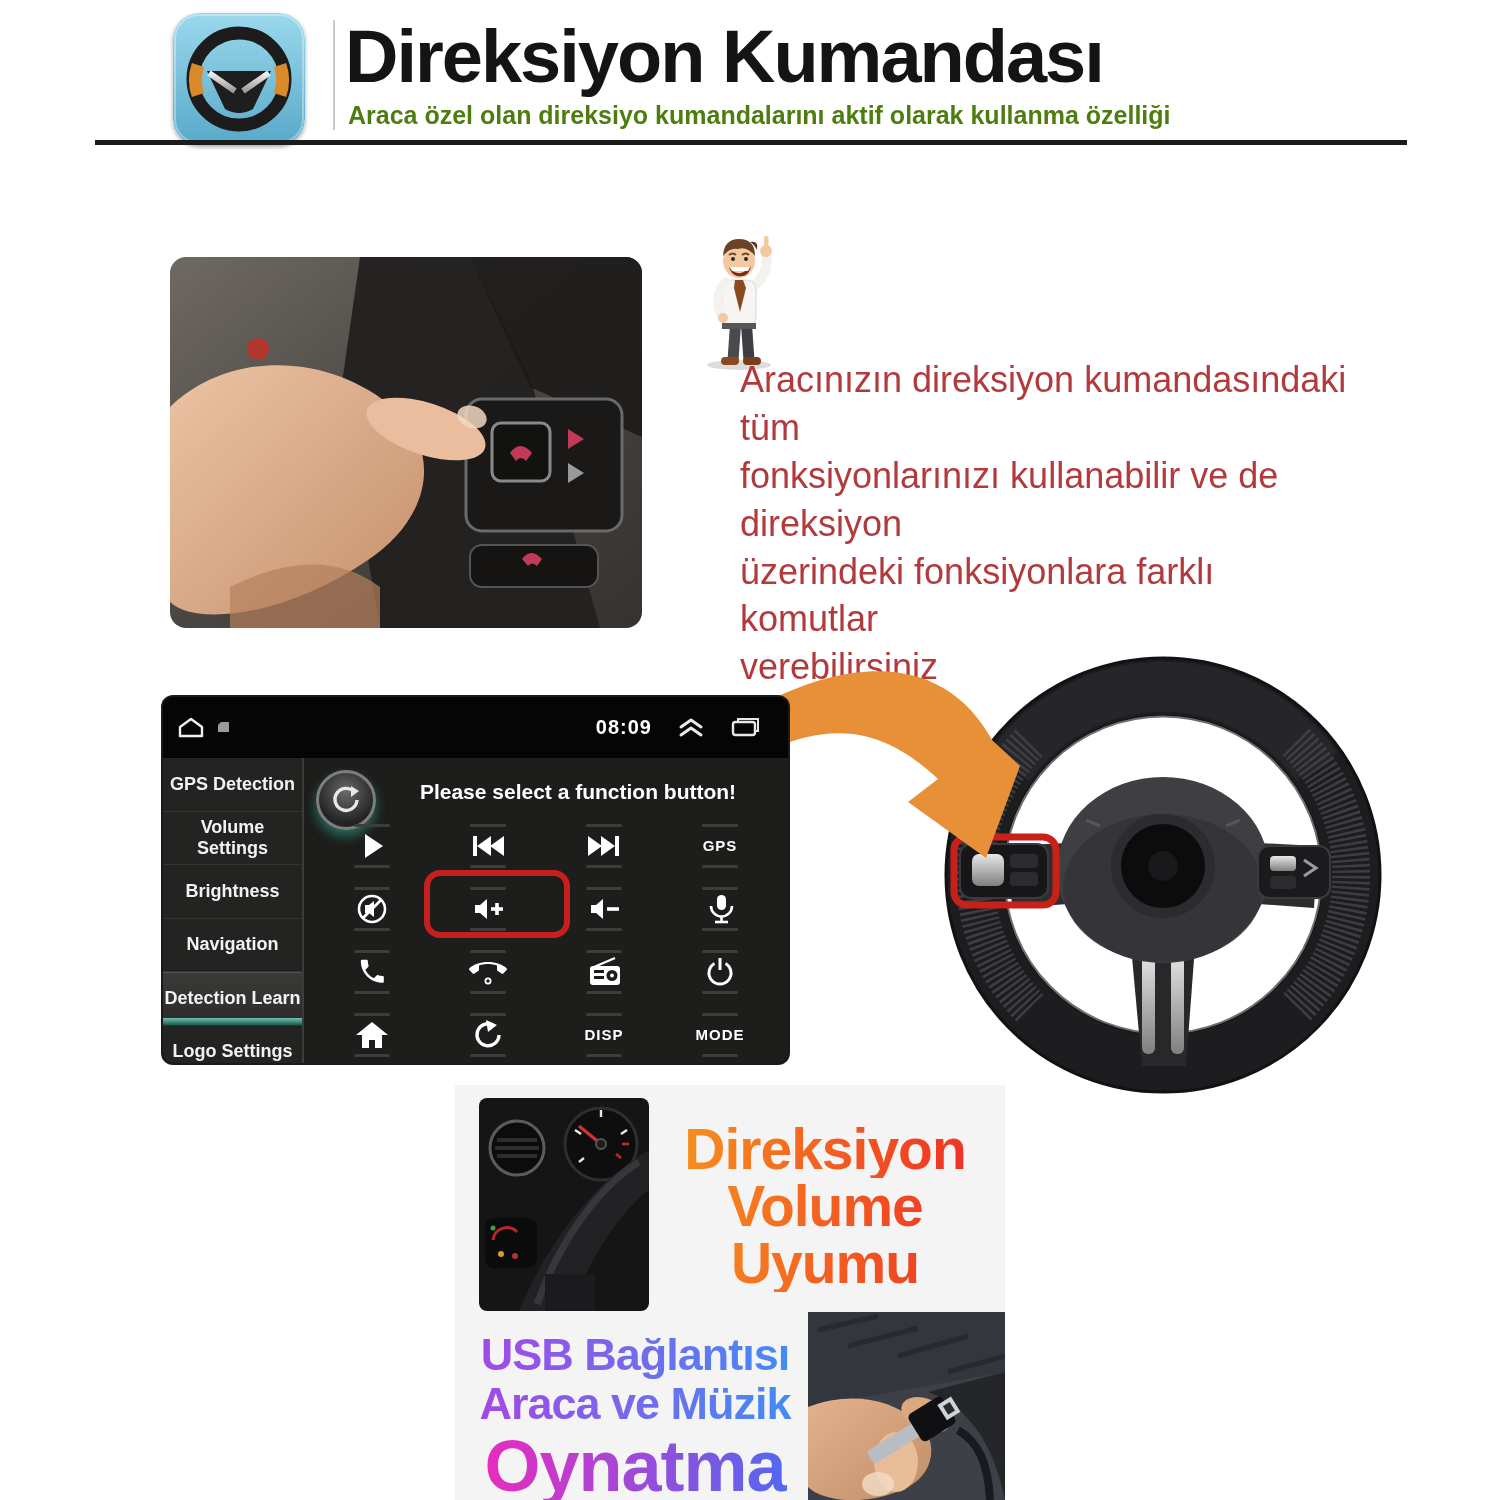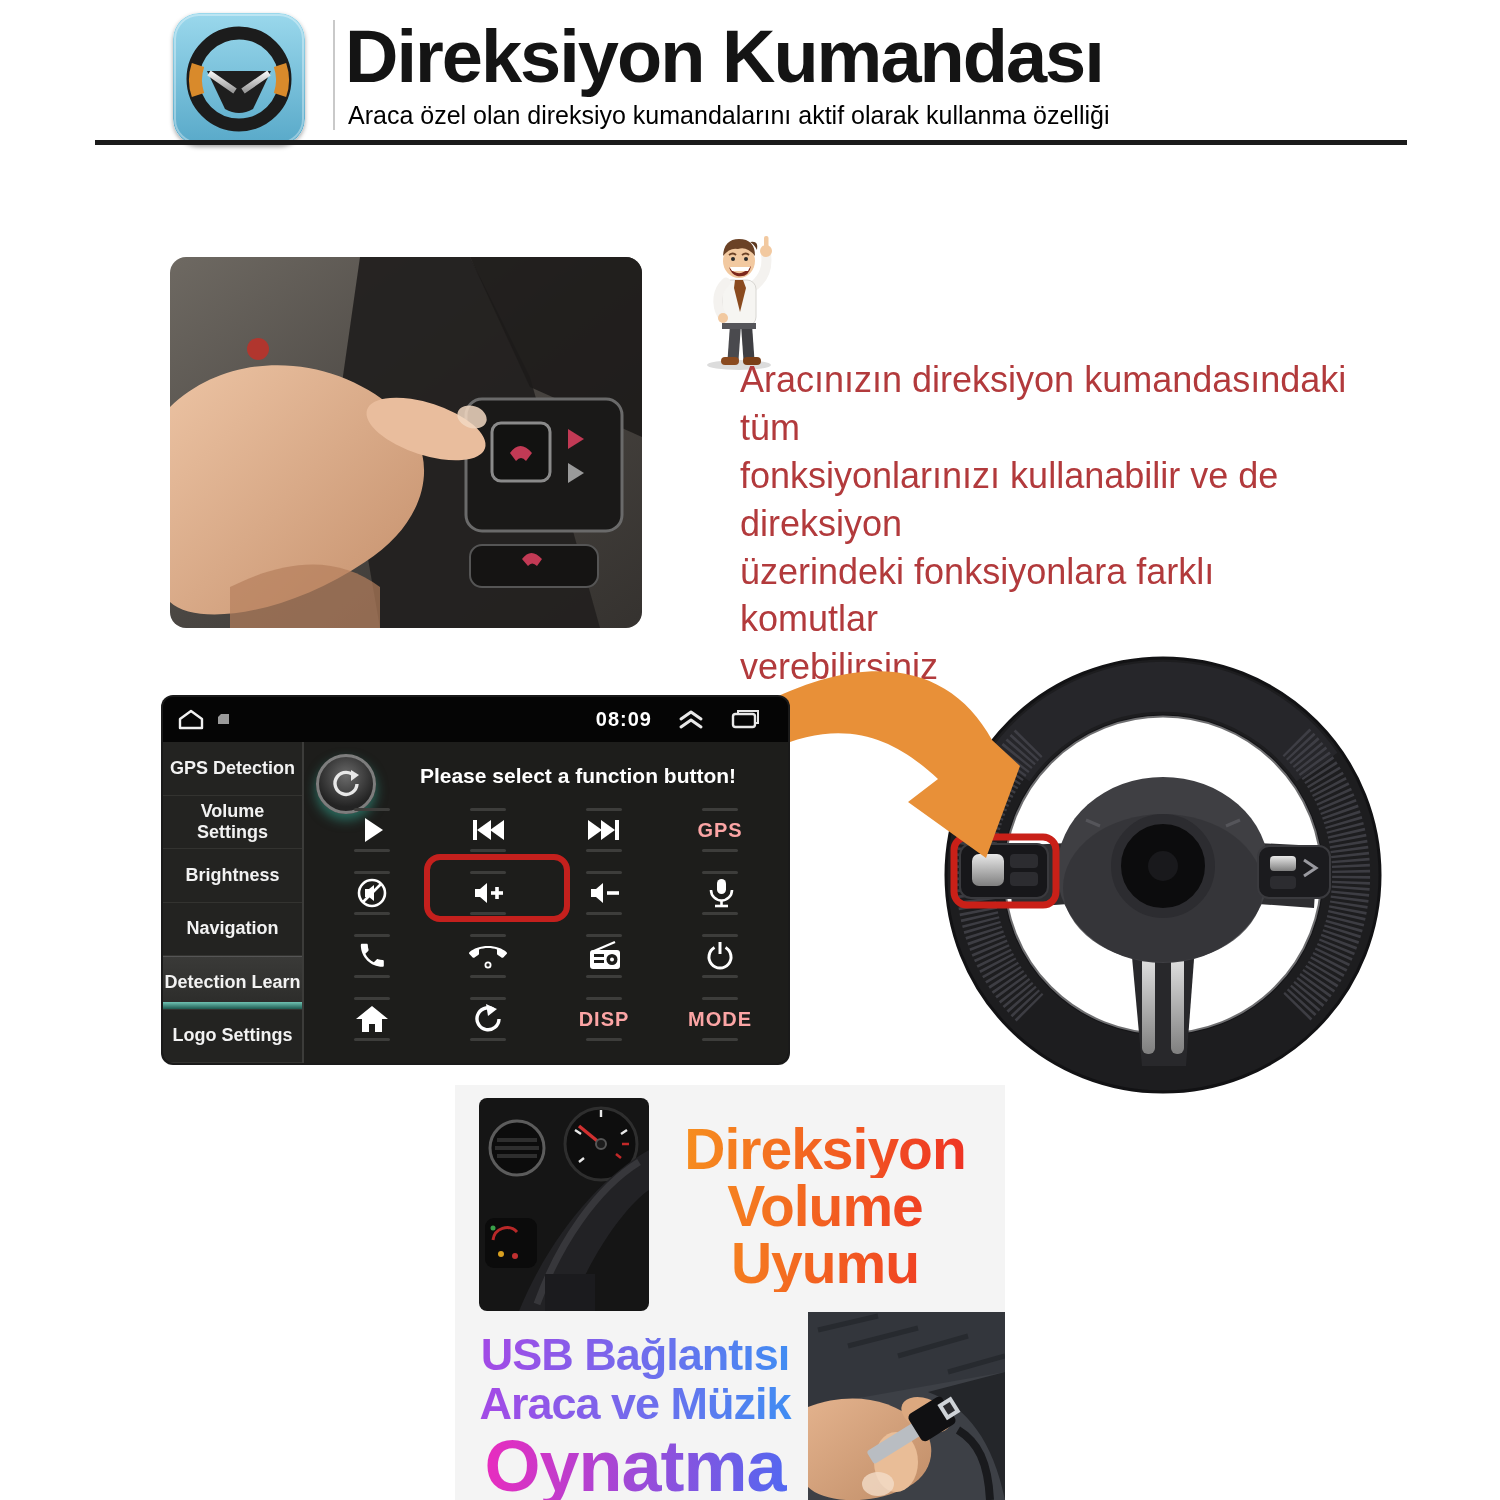--- a/index.html
+++ b/index.html
@@ -5,33 +5,33 @@
   html,body{margin:0;padding:0;background:#ffffff;}
   body{width:1500px;height:1500px;position:relative;overflow:hidden;
        font-family:"Liberation Sans","DejaVu Sans",sans-serif;}
   .abs{position:absolute;}
 
   
   #app-icon{left:173px;top:13px;width:132px;height:132px;border-radius:26px;overflow:hidden;
             box-shadow:0 2px 4px rgba(0,0,0,.35);}
   #header-vr{left:333px;top:20px;width:2px;height:110px;background:#c9c9c9;}
   #page-title{left:345px;top:14px;font-size:74px;font-weight:700;color:#141414;letter-spacing:-2px;white-space:nowrap;}
-  #page-subtitle{left:348px;top:101px;font-size:25px;font-weight:400;color:#000000;white-space:nowrap;}
+  #page-subtitle{left:348px;top:101px;font-size:25px;font-weight:700;color:#4d7c0f;white-space:nowrap;}
   #top-divider{left:95px;top:140px;width:1312px;height:5px;background:#1b1b1b;}
 
   
   #hand-photo{left:170px;top:257px;width:472px;height:371px;border-radius:16px;overflow:hidden;}
   #mascot{left:693px;top:226px;width:92px;height:145px;}
   #intro-paragraph{left:740px;top:356px;width:620px;font-size:36px;line-height:1.33;
                    color:#b23a3c;white-space:pre-line;}
 
   
   #screen{left:163px;top:697px;width:625px;height:366px;background:#0b0b0a;border-radius:10px;
           overflow:hidden;z-index:3;box-shadow:0 0 0 2px #1a1a1a;}
-  #status-bar{height:45px;background:#050505;display:flex;align-items:center;padding:0 14px;}
+  #status-bar{height:45px;background:#050505;display:flex;align-items:center;padding:8px 14px;}
   #status-left{display:flex;align-items:center;gap:12px;}
   #status-right{margin-left:auto;display:flex;align-items:center;gap:24px;margin-right:14px;}
   #status-time{color:#fff;font-size:20px;font-weight:700;letter-spacing:1px;}
   #screen-body{display:flex;height:321px;}
   #sidebar{width:139px;background:#232321;border-right:2px solid #3c3c3a;display:flex;flex-direction:column;}
   .side-item{flex:1;display:flex;align-items:center;justify-content:center;color:#f2f2f2;
              font-size:18px;font-weight:700;border-bottom:1px solid #333330;position:relative;
              text-align:center;cursor:pointer;}
   .side-item.selected{background:linear-gradient(#3a3a38,#2b2b29);box-shadow:inset 0 1px 0 #555;}
   .side-item.selected::after{content:"";position:absolute;left:0;right:0;bottom:0;height:7px;
@@ -39,21 +39,21 @@
   #main-area{flex:1;background:#1d1d1b;position:relative;}
   #sync-btn{left:12px;top:12px;width:54px;height:54px;border-radius:50%;
             background:radial-gradient(circle at 50% 35%,#6a6a6a,#232323 70%);
             border:3px solid #7d7d7d;box-shadow:0 6px 12px rgba(56,190,165,.5);
             display:flex;align-items:center;justify-content:center;}
   #prompt{left:72px;right:8px;top:22px;text-align:center;color:#fff;font-size:21px;font-weight:700;}
   #btn-grid{left:10px;right:10px;top:56px;bottom:12px;display:grid;
             grid-template-columns:repeat(4,1fr);grid-template-rows:repeat(4,1fr);}
   .fn-btn{display:flex;flex-direction:column;align-items:center;justify-content:center;cursor:pointer;}
   .fn-btn::before,.fn-btn::after{content:"";width:36px;height:3px;background:#3d3d3b;border-radius:2px;margin:4px 0;}
-  .fn-label{color:#fca5a5;font-size:20px;font-weight:700;letter-spacing:1px;line-height:30px;height:30px;}
+  .fn-label{color:#ffffff;font-size:15px;font-weight:700;letter-spacing:1px;line-height:30px;height:30px;}
   .fn-ico{height:30px;display:flex;align-items:center;justify-content:center;}
   #red-box{left:120px;top:112px;width:134px;height:56px;border:6px solid #c4201d;border-radius:16px;z-index:2;}
 
   
   #wheel{left:918px;top:648px;width:482px;height:462px;z-index:1;}
   #arrow-overlay{left:0;top:0;width:1500px;height:1500px;z-index:2;pointer-events:none;}
 
   
   #bottom-panel{left:455px;top:1085px;width:550px;height:415px;background:#f4f4f4;}
   #car-photo{left:24px;top:13px;width:170px;height:213px;border-radius:8px;overflow:hidden;}

